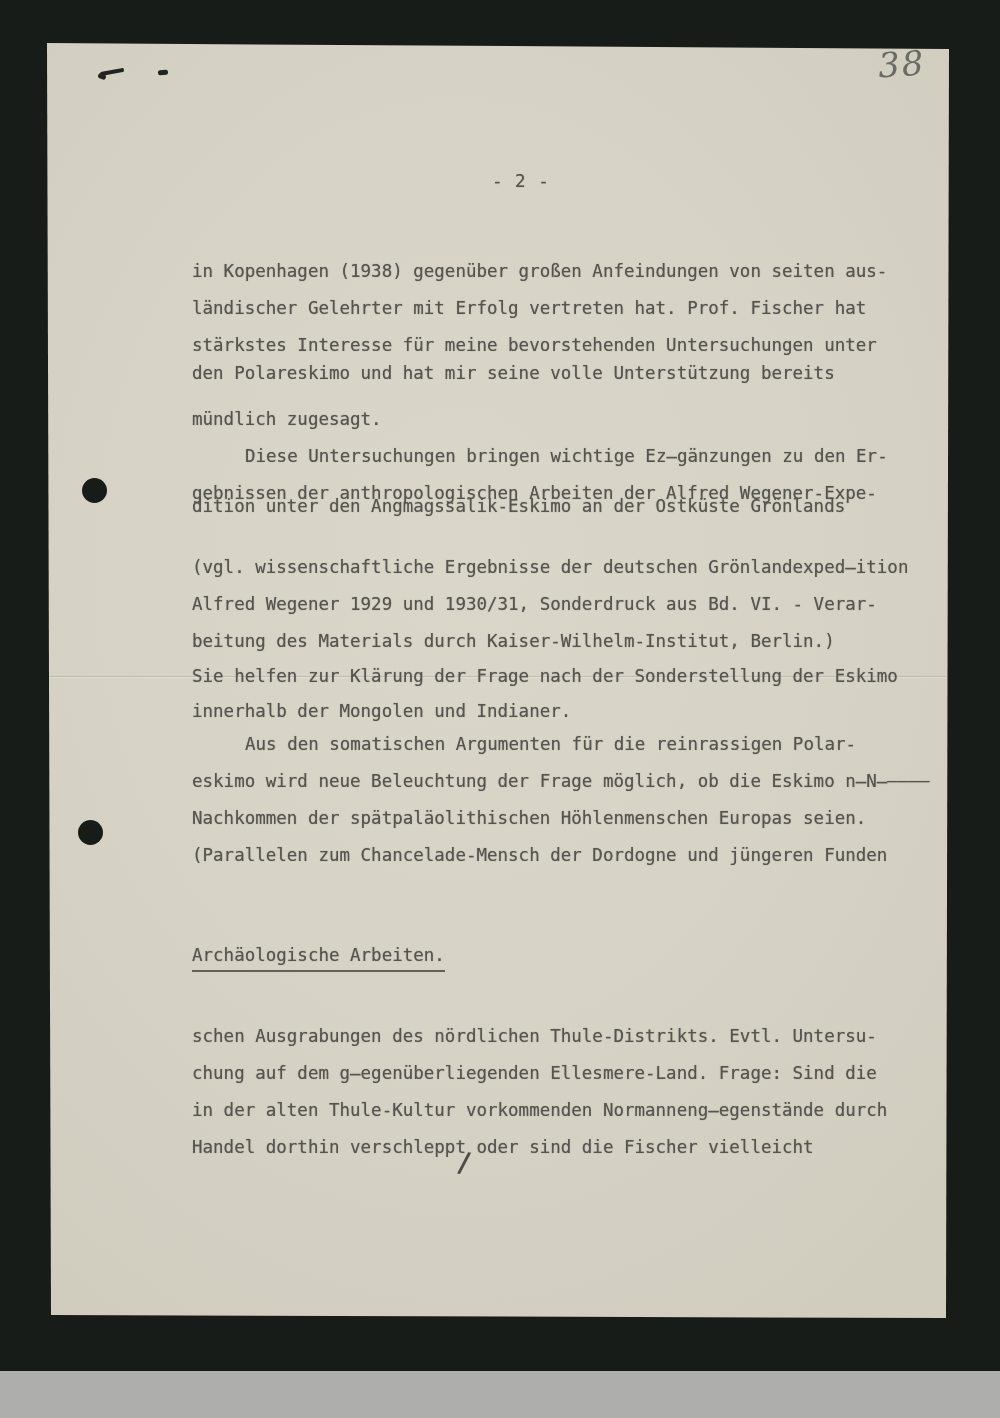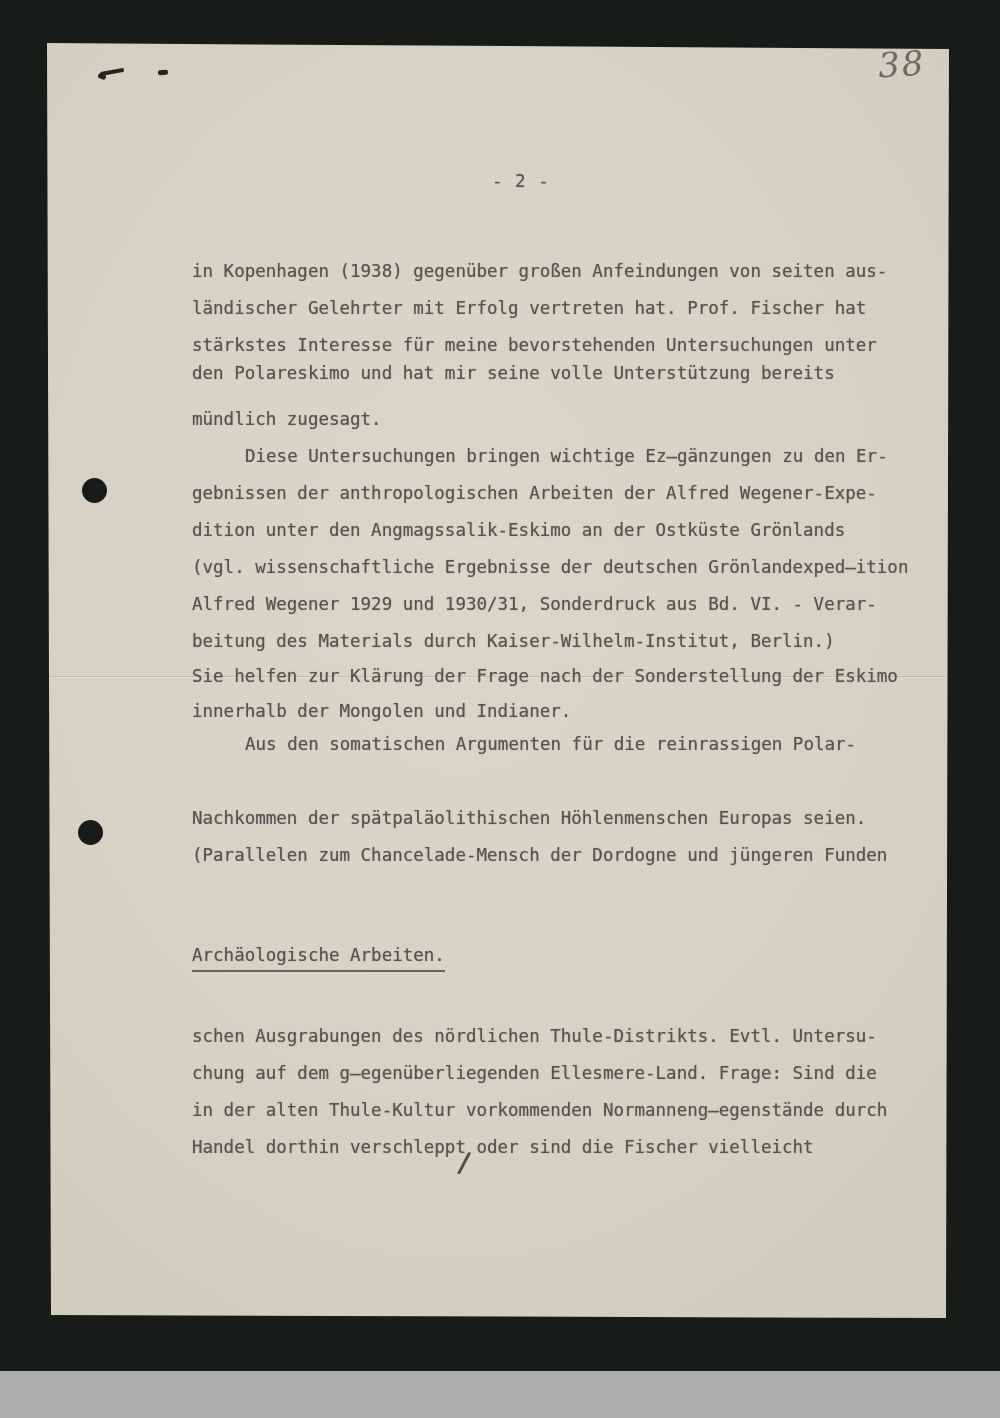--- a/index.html
+++ b/index.html
@@ -52,28 +52,29 @@
   <div class="tw pageno" style="left:492px;top:170px;">- 2 -</div>
 
   <div class="tw" style="left:192px;top:260px;">in Kopenhagen (1938) gegenüber großen Anfeindungen von seiten aus-</div>
   <div class="tw" style="left:192px;top:297px;">ländischer Gelehrter mit Erfolg vertreten hat. Prof. Fischer hat</div>
   <div class="tw" style="left:192px;top:334px;">stärkstes Interesse für meine bevorstehenden Untersuchungen unter</div>
   <div class="tw" style="left:192px;top:362px;">den Polareskimo und hat mir seine volle Unterstützung bereits</div>
   <div class="tw" style="left:192px;top:408px;">mündlich zugesagt.</div>
 
   <div class="tw" style="left:245px;top:445px;">Diese Untersuchungen bringen wichtige Ez̶gänzungen zu den Er-</div>
   <div class="tw" style="left:192px;top:482px;">gebnissen der anthropologischen Arbeiten der Alfred Wegener-Expe-</div>
-  <div class="tw" style="left:192px;top:519px;">dition unter den Angmagssalik-Eskimo an der Ostküste Grönlands</div>
+  <div class="tw" style="left:192px;top:495px;">dition unter den Angmagssalik-Eskimo an der Ostküste Grönlands</div>
   <div class="tw" style="left:192px;top:556px;">(vgl. wissenschaftliche Ergebnisse der deutschen Grönlandexped̶ition</div>
   <div class="tw" style="left:192px;top:593px;">Alfred Wegener 1929 und 1930/31, Sonderdruck aus Bd. VI. - Verar-</div>
   <div class="tw" style="left:192px;top:630px;">beitung des Materials durch Kaiser-Wilhelm-Institut, Berlin.)</div>
   <div class="tw" style="left:192px;top:665px;">Sie helfen zur Klärung der Frage nach der Sonderstellung der Eskimo</div>
   <div class="tw" style="left:192px;top:700px;">innerhalb der Mongolen und Indianer.</div>
 
   <div class="tw" style="left:245px;top:733px;">Aus den somatischen Argumenten für die reinrassigen Polar-</div>
+  <div class="tw" style="left:192px;top:770px;">eskimo wird neue Beleuchtung der Frage möglich, ob die Eskimo n̶N̶――――</div>
   <div class="tw" style="left:192px;top:807px;">Nachkommen der spätpaläolithischen Höhlenmenschen Europas seien.</div>
   <div class="tw" style="left:192px;top:844px;">(Parallelen zum Chancelade-Mensch der Dordogne und jüngeren Funden</div>
 
   <div class="tw" style="left:192px;top:944px;"><span class="heading">Archäologische Arbeiten.</span></div>
 
   <div class="tw" style="left:192px;top:1025px;">schen Ausgrabungen des nördlichen Thule-Distrikts. Evtl. Untersu-</div>
   <div class="tw" style="left:192px;top:1062px;">chung auf dem g̶egenüberliegenden Ellesmere-Land. Frage: Sind die</div>
   <div class="tw" style="left:192px;top:1099px;">in der alten Thule-Kultur vorkommenden Normanneng̶egenstände durch</div>
   <div class="tw" style="left:192px;top:1136px;">Handel dorthin verschleppt oder sind die Fischer vielleicht</div>
 

